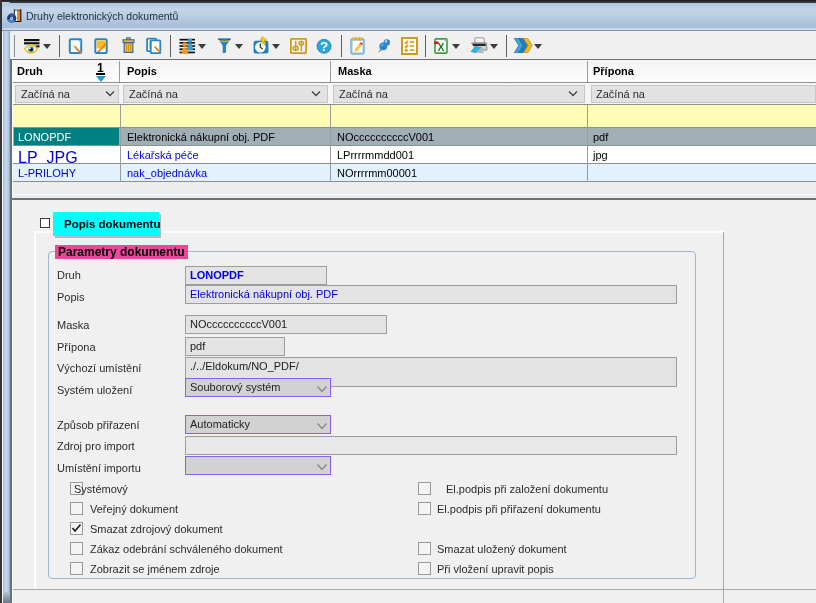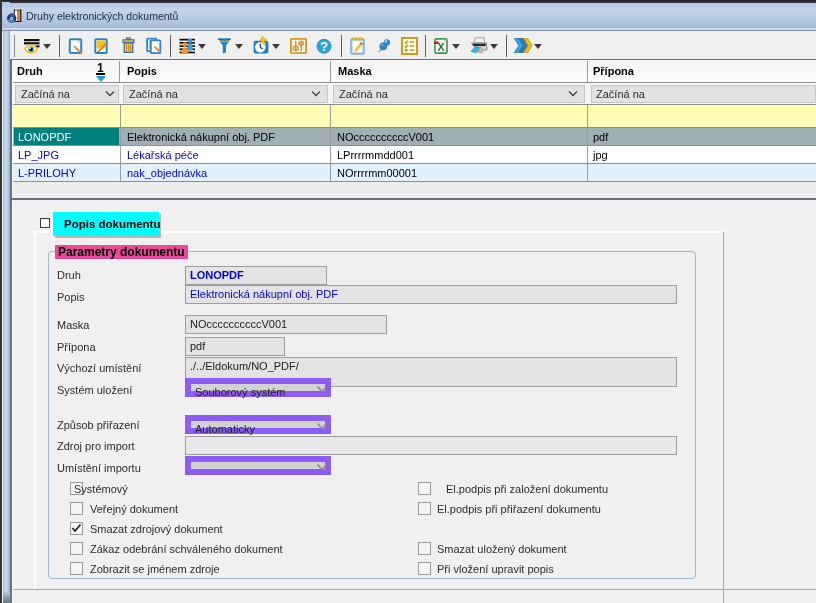--- a/index.html
+++ b/index.html
@@ -1,19 +1,19 @@
 <!DOCTYPE html>
 <html><head><meta charset="utf-8">
 <style>
 html,body{margin:0;padding:0;}
 body{width:816px;height:603px;overflow:hidden;font-family:"Liberation Sans",sans-serif;background:#f0f0f0;position:relative;}
 .ab{position:absolute;}
 .lbl{position:absolute;font-size:11px;color:#2b2b2b;white-space:nowrap;}
 .fld{position:absolute;border:1px solid #9d9d9d;background:#e3e3e3;font-size:11px;color:#0000e0;white-space:nowrap;box-sizing:border-box;padding:2px 0 0 4px;}
-.ddl{position:absolute;border:6px solid #8b5cf6;background:#d2d2d2;font-size:11px;color:#222;white-space:nowrap;box-sizing:border-box;padding:2px 0 4px 4px;}
+.ddl{position:absolute;border:1px solid #8b5cf6;background:#d2d2d2;font-size:11px;color:#222;white-space:nowrap;box-sizing:border-box;padding:2px 0 4px 4px;}
 .cb{position:absolute;width:13px;height:13px;border:1px solid #9a9a9a;background:#f4f4f4;box-sizing:border-box;}
 .chev{position:absolute;width:8px;height:8px;}
 .vsep{position:absolute;width:1px;background:#9c9c9c;}
 .hsep{position:absolute;height:1px;background:#9c9c9c;}
 .tsep{position:absolute;width:1px;top:35px;height:22px;background:#606060;}
 .tdd{position:absolute;top:44px;width:0;height:0;border-left:4.5px solid transparent;border-right:4.5px solid transparent;border-top:5px solid #3c3c3c;}
 </style></head>
 <body>
 
 <div class="ab" style="left:0;top:0;width:816px;height:3px;background:linear-gradient(180deg,#1e1e1e,#3c4148);"></div>
@@ -226,21 +226,21 @@
 <div class="ab" style="left:13px;top:105px;width:803px;height:22px;background:#fefcb5;"></div>
 
 <div class="ab" style="left:13px;top:128px;width:803px;height:17px;background:#a0aeb6;"></div>
 <div class="ab" style="left:14px;top:128px;width:105px;height:17px;background:#008080;"></div>
 <div class="ab" style="left:18px;top:131px;font-size:11px;color:#fff;">LONOPDF</div>
 <div class="ab" style="left:127px;top:131px;font-size:11px;color:#000;">Elektronická nákupní obj. PDF</div>
 <div class="ab" style="left:337px;top:131px;font-size:11px;color:#000;">NOccccccccccV001</div>
 <div class="ab" style="left:593px;top:131px;font-size:11px;color:#000;">pdf</div>
 
 <div class="ab" style="left:13px;top:146px;width:803px;height:17px;background:#fff;"></div>
-<div class="ab" style="left:18px;top:149px;font-size:11px;color:#0000dc;">LP_JPG</div>
+<div class="ab" style="left:18px;top:149px;font-size:16px;color:#0000dc;">LP_JPG</div>
 <div class="ab" style="left:127px;top:149px;font-size:11px;color:#0000dc;">Lékařská péče</div>
 <div class="ab" style="left:337px;top:149px;font-size:11px;color:#000;">LPrrrrmmdd001</div>
 <div class="ab" style="left:593px;top:149px;font-size:11px;color:#000;">jpg</div>
 
 <div class="ab" style="left:13px;top:164px;width:803px;height:17px;background:#e1f1fd;"></div>
 <div class="ab" style="left:18px;top:167px;font-size:11px;color:#0000dc;">L-PRILOHY</div>
 <div class="ab" style="left:127px;top:167px;font-size:11px;color:#0000dc;">nak_objednávka</div>
 <div class="ab" style="left:337px;top:167px;font-size:11px;color:#000;">NOrrrrmm00001</div>
 
 <div class="ab" style="left:13px;top:182px;width:803px;height:17px;background:#ededed;"></div>

